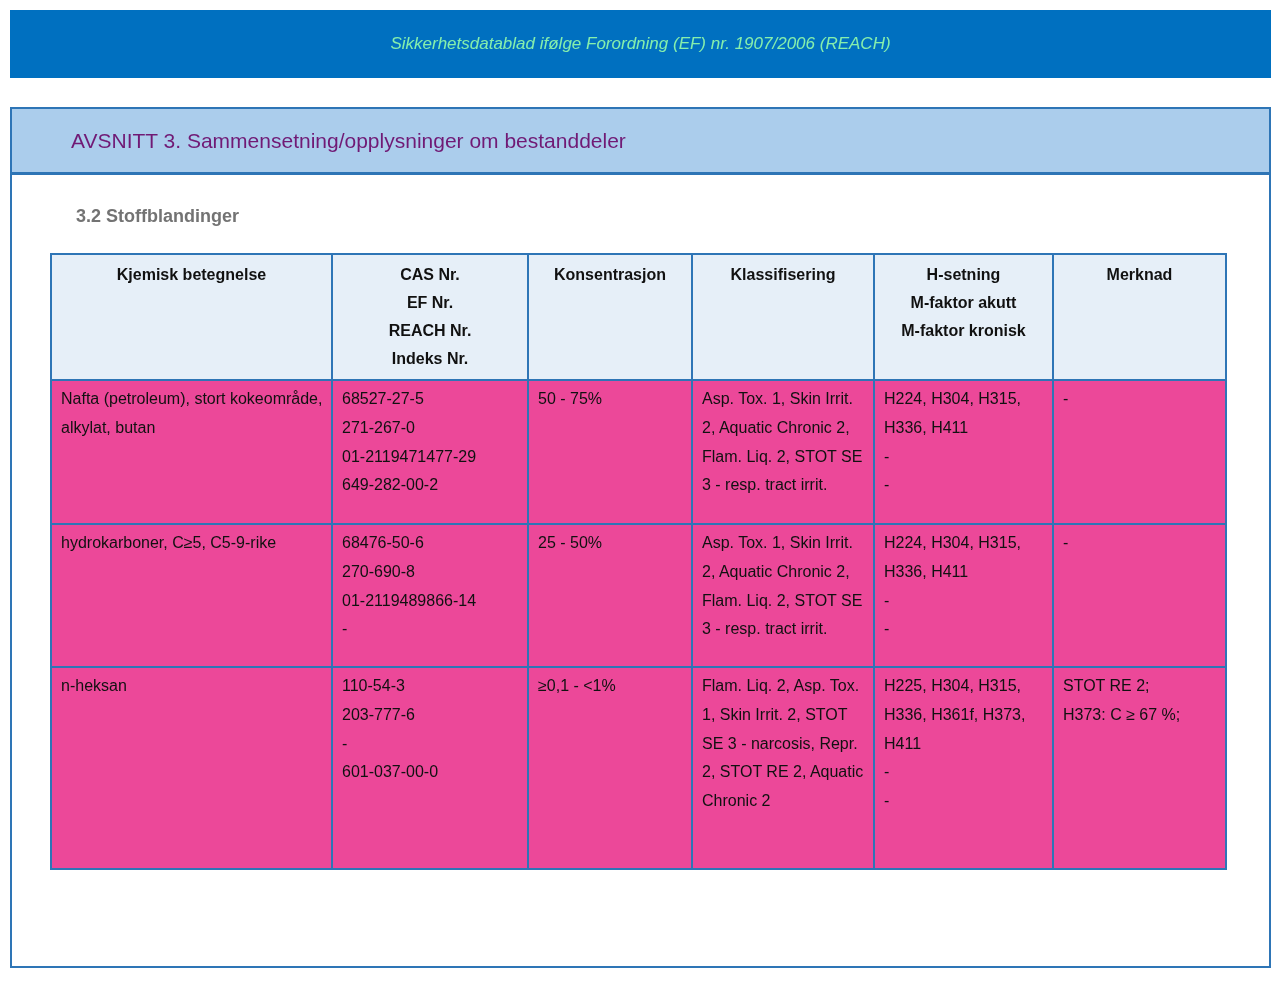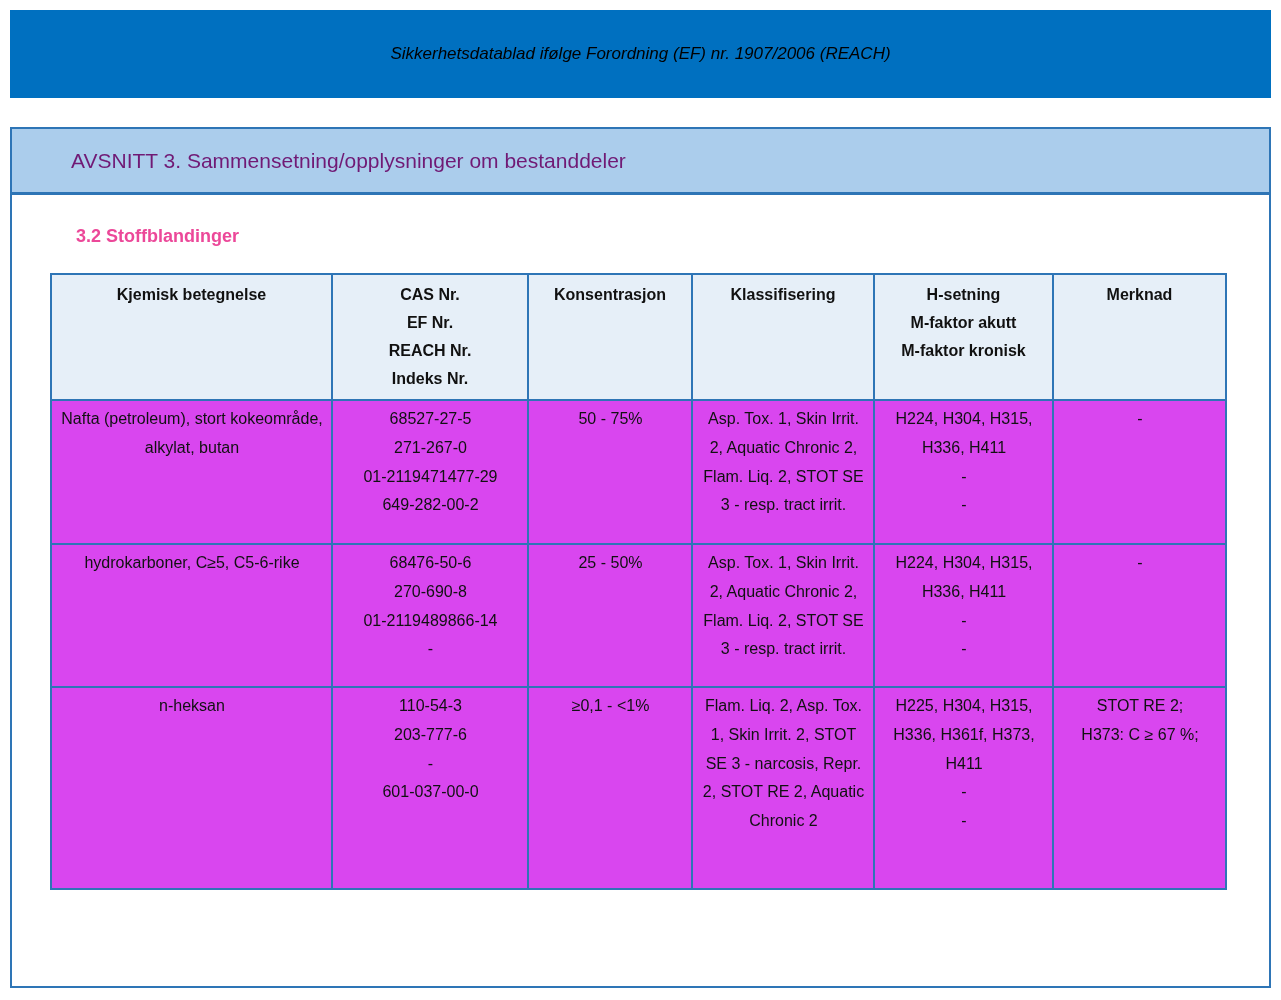--- a/index.html
+++ b/index.html
@@ -14,22 +14,22 @@
   body{
     width:1281px;height:1000px;
     font-family:"Liberation Sans","DejaVu Sans",sans-serif;
     color:var(--text);
   }
   .page{width:1281px;height:1000px;padding:10px 10px 0 10px;background:#fff;}
 
   
   .banner{
     background:var(--banner-blue);
-    height:88px;
-    color:#000000;text-align:center;
+    height:68px;
+    color:#86efac;text-align:center;
     display:flex;flex-direction:column;justify-content:center;
     gap:1px;
   }
   .banner-subtitle{font-style:italic;font-size:17px;line-height:1.1;}
   .banner-title{font-weight:bold;font-size:30px;line-height:1.1;letter-spacing:0.2px;}
 
   
   .spacer{height:29px;}
   .section-box{
     border:2px solid var(--border-blue);
@@ -40,21 +40,21 @@
     background:var(--section-band-blue);
     border-bottom:3px solid var(--border-blue);
     height:66px;
     display:flex;align-items:center;
     padding-left:59px;
   }
   .section-heading{font-weight:normal;font-size:21px;color:#701a75;}
 
   .section-content{padding:31px 45px 0 38px;}
   .subsection-heading{
-    font-weight:bold;font-size:18px;color:#ec4899;
+    font-weight:bold;font-size:18px;color:#737373;
     margin:0 0 26px 26px;
   }
 
   
   table.comp{
     border-collapse:collapse;
     table-layout:fixed;
     width:1175px;
     font-size:16px;
     line-height:1.8;
@@ -73,22 +73,22 @@
     margin-top:20px;
   }
   table.comp th{
     background:var(--table-header-blue);
     font-weight:bold;text-align:center;
     padding:6px 6px;
     height:116px;
     line-height:1.75;
   }
   table.comp td{
-    background:#d946ef;
-    text-align:center;
+    background:#ec4899;
+    text-align:left;
     padding:4px 8px 4px 9px;
   }
   tr.r1 td{height:144px;}
   tr.r2 td{height:143px;}
   tr.r3 td{height:202px;}
 
   
   .footer-note{margin:39px 0 0 58px;}
   .footer-heading{
     font-weight:bold;font-style:italic;text-decoration:underline;
@@ -149,21 +149,21 @@
 01-2119471477-29
 649-282-00-2</td>
             <td>50 - 75%</td>
             <td>Asp. Tox. 1, Skin Irrit. 2, Aquatic Chronic 2, Flam. Liq. 2, STOT SE 3 - resp. tract irrit.</td>
             <td>H224, H304, H315, H336, H411
 -
 -</td>
             <td>-</td>
           </tr>
           <tr class="r2">
-            <td>hydrokarboner, C≥5, C5-6-rike</td>
+            <td>hydrokarboner, C≥5, C5-9-rike</td>
             <td>68476-50-6
 270-690-8
 01-2119489866-14
 -</td>
             <td>25 - 50%</td>
             <td>Asp. Tox. 1, Skin Irrit. 2, Aquatic Chronic 2, Flam. Liq. 2, STOT SE 3 - resp. tract irrit.</td>
             <td>H224, H304, H315, H336, H411
 -
 -</td>
             <td>-</td>

